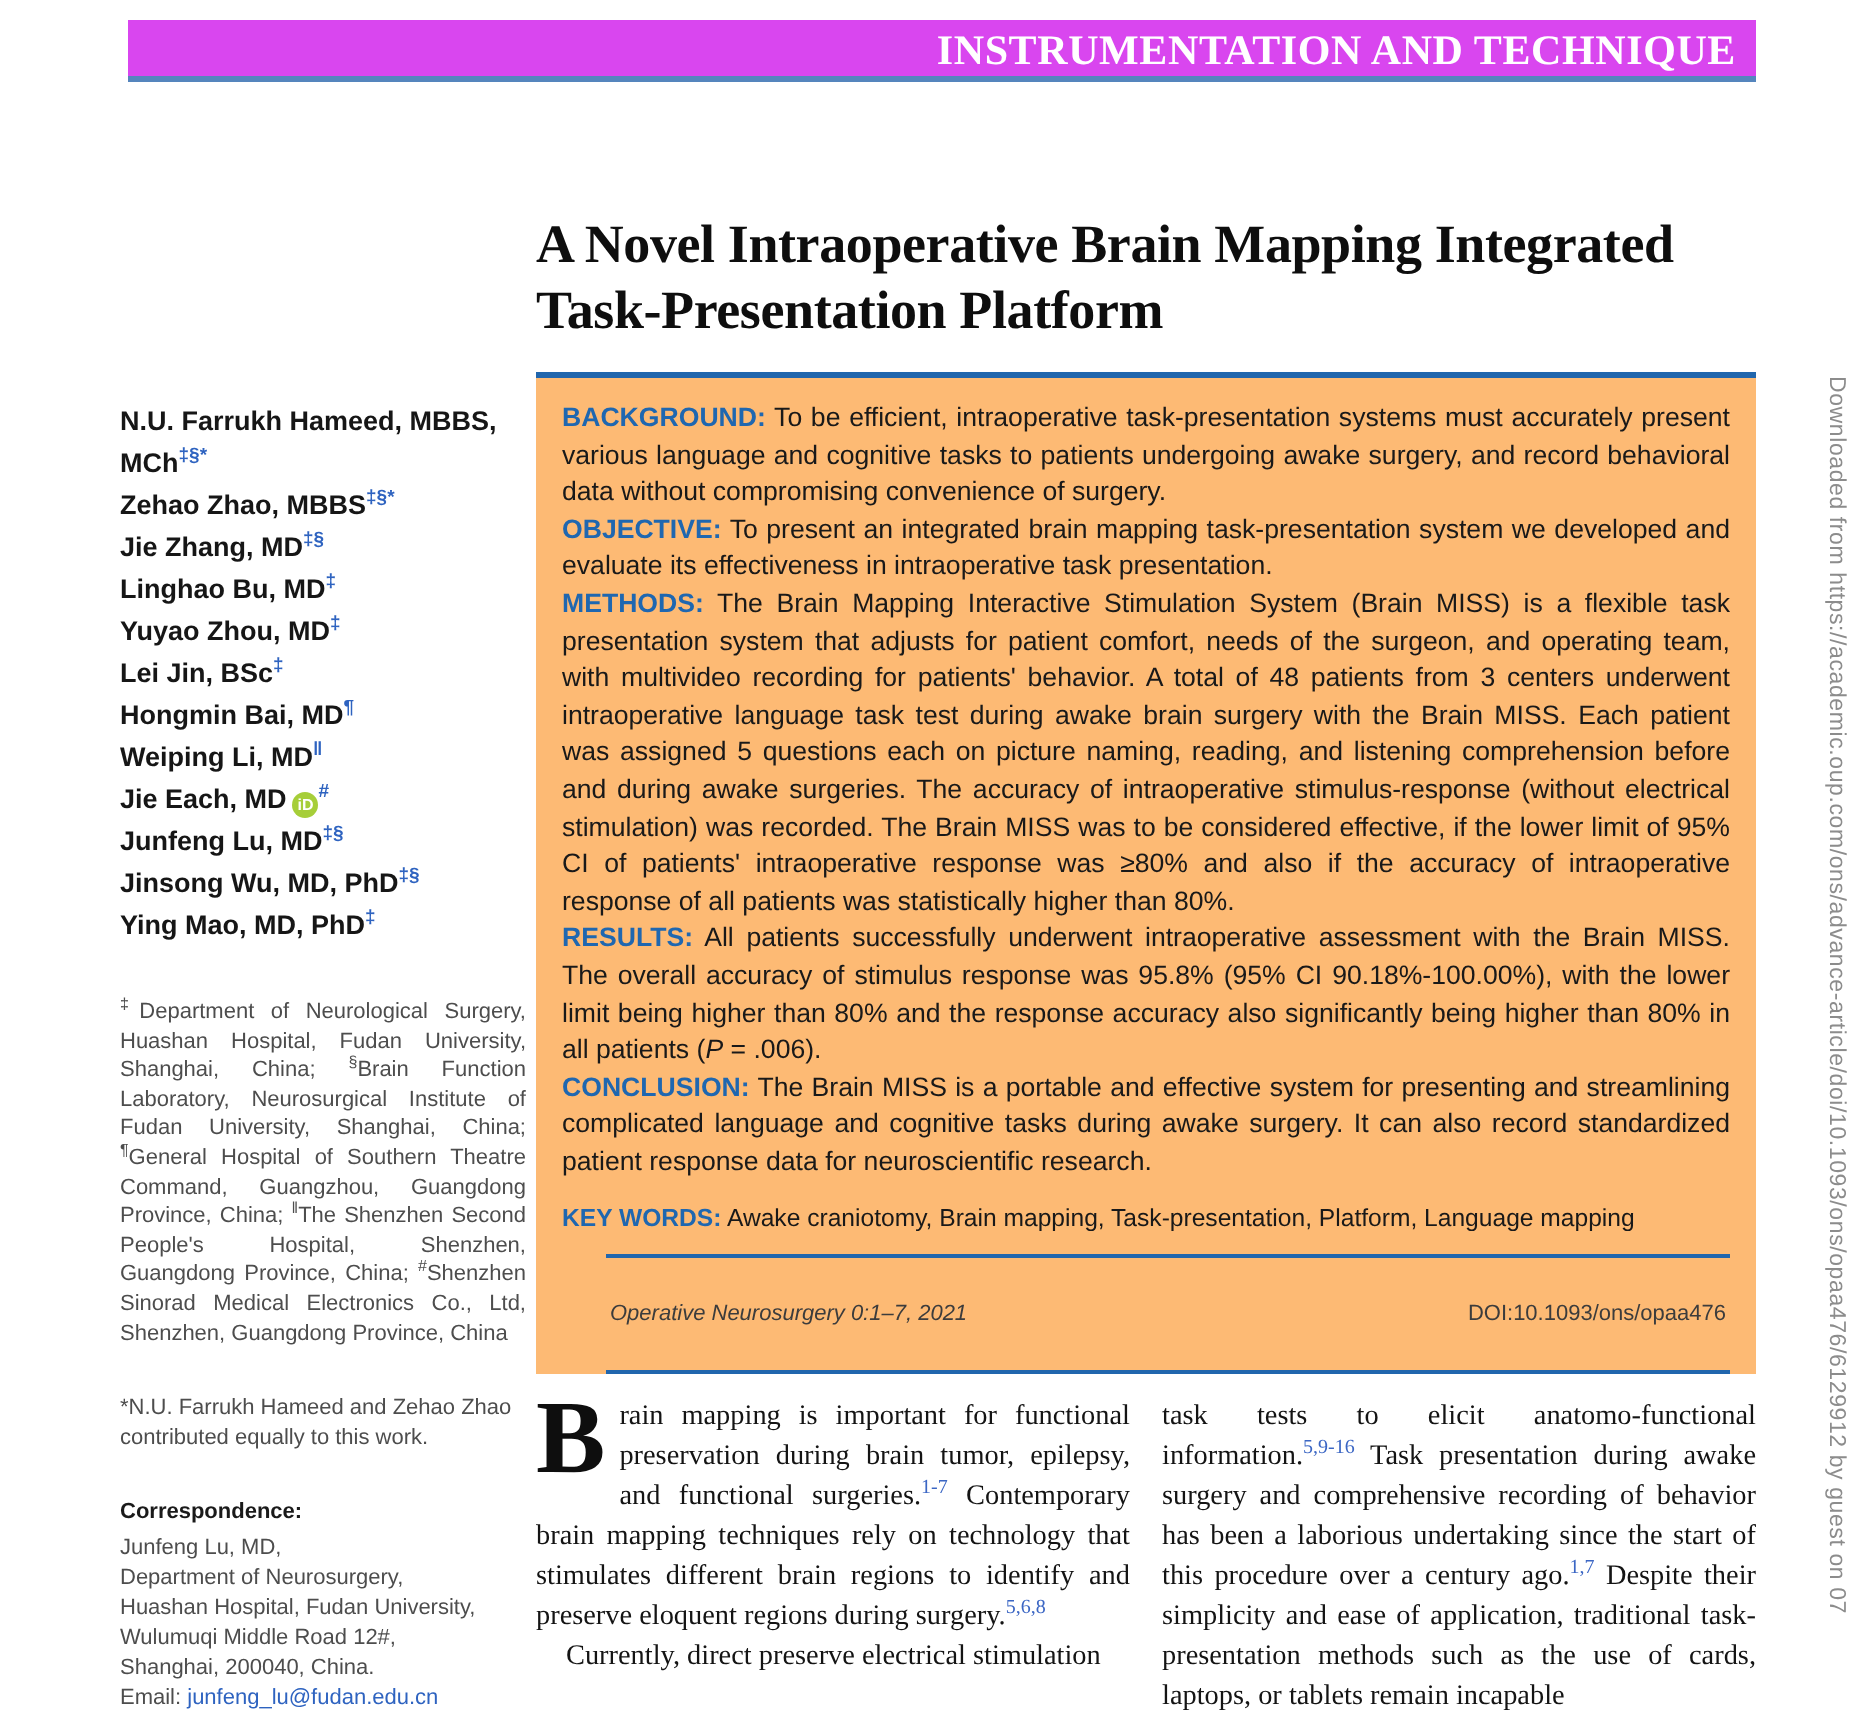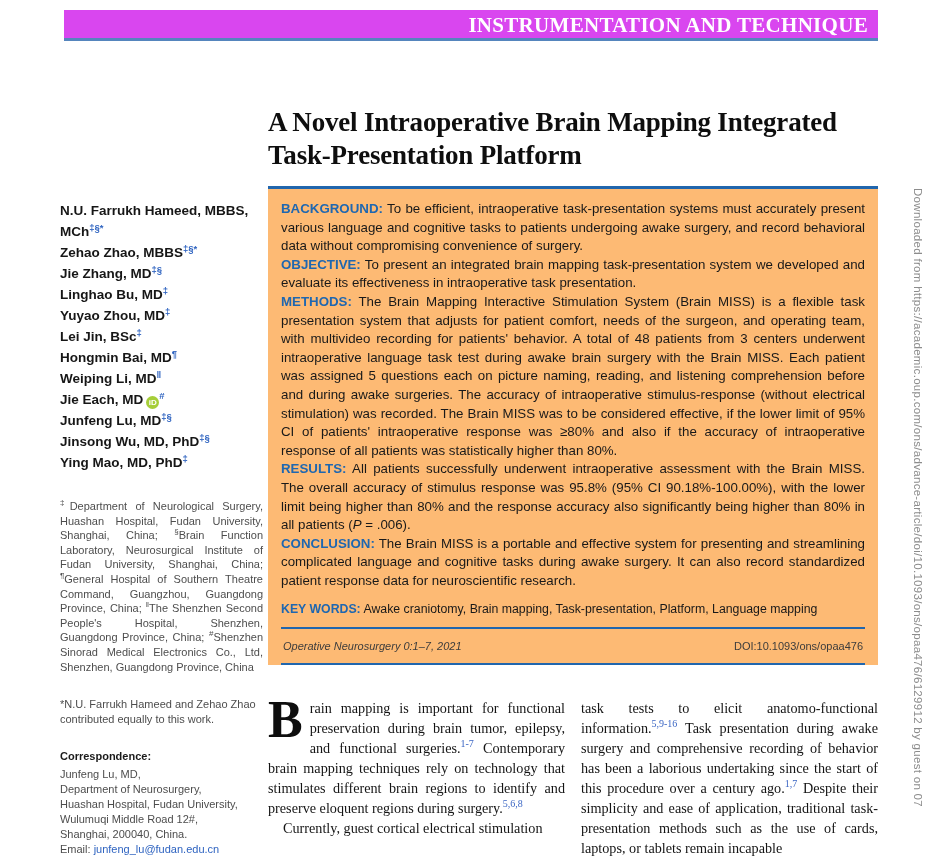--- a/index.html
+++ b/index.html
@@ -53,21 +53,21 @@
   }
   .abs {
     font-size:13.3px; line-height:18.6px; text-align:justify; color:#191919;
   }
   .abs .lab { color:#1f67b0; font-weight:bold; }
   .keywords { margin-top:11px; font-size:12.3px; line-height:16px; color:#191919; }
   .keywords .lab { color:#1f67b0; font-weight:bold; }
   .strip {
     margin-top:10px; border-top:2px solid #2166ad; border-bottom:2px solid #2166ad;
     display:flex; justify-content:space-between; align-items:center;
-    padding:11px 2px; font-size:11px; color:#3c3c3c;
+    padding:22px 2px; font-size:11px; color:#3c3c3c;margin-left:22px;
   }
   .strip .jref { font-style:italic; font-family:"Liberation Sans", sans-serif; }
   .strip .doi { font-style:normal; }
 
   
   .bodytext {
     position:absolute; left:268px; top:698px; width:610px;
     display:flex; gap:16px;
     font-family:"Liberation Serif", serif; font-size:14.2px; line-height:20px;
     color:#141414; text-align:justify;
@@ -142,21 +142,21 @@
     <p class="keywords"><b class="lab">KEY WORDS:</b> <span>Awake craniotomy, Brain mapping, Task-presentation, Platform, Language mapping</span></p>
     <div class="strip">
       <span class="jref">Operative Neurosurgery 0:1–7, 2021</span>
       <span class="doi">DOI:10.1093/ons/opaa476</span>
     </div>
   </div>
 
   <div class="bodytext">
     <div class="col">
       <p class="para"><span class="dropcap">B</span><span>rain mapping is important for functional preservation during brain tumor, epilepsy, and functional surgeries.</span><sup class="ref">1-7</sup><span> Contemporary brain mapping techniques rely on technology that stimulates different brain regions to identify and preserve eloquent regions during surgery.</span><sup class="ref">5,6,8</sup></p>
-      <p class="para indent">Currently, guest cortical electrical stimulation</p>
+      <p class="para indent">Currently, direct preserve electrical stimulation</p>
     </div>
     <div class="col">
       <p class="para"><span>task tests to elicit anatomo-functional information.</span><sup class="ref">5,9-16</sup><span> Task presentation during awake surgery and comprehensive recording of behavior has been a laborious undertaking since the start of this procedure over a century ago.</span><sup class="ref">1,7</sup><span> Despite their simplicity and ease of application, traditional task-presentation methods such as the use of cards, laptops, or tablets remain incapable</span></p>
     </div>
   </div>
 
   <div class="watermark">Downloaded from https://academic.oup.com/ons/advance-article/doi/10.1093/ons/opaa476/6129912 by guest on 07</div>
 
 </div>
 

